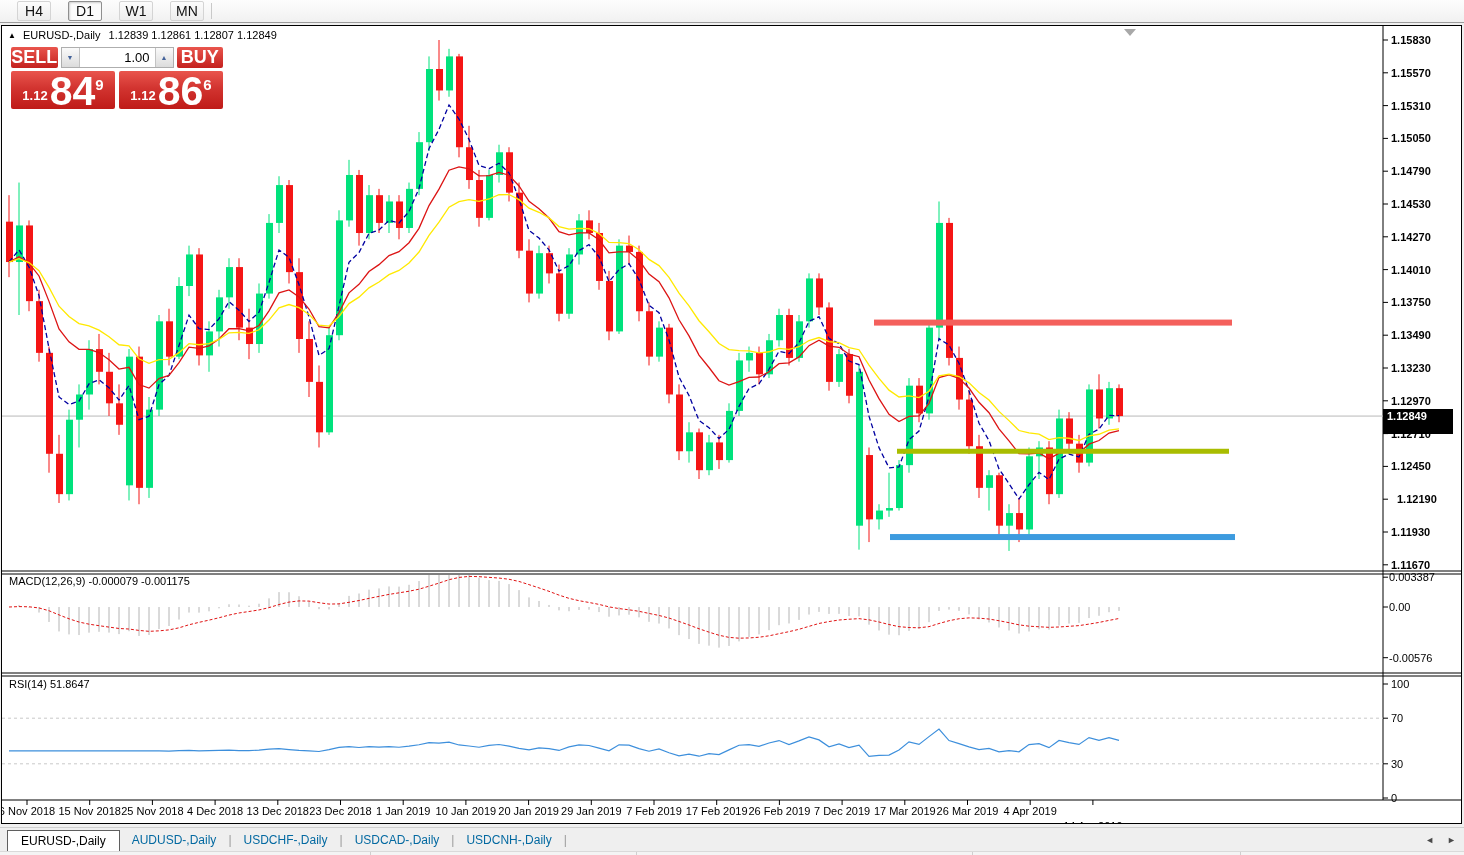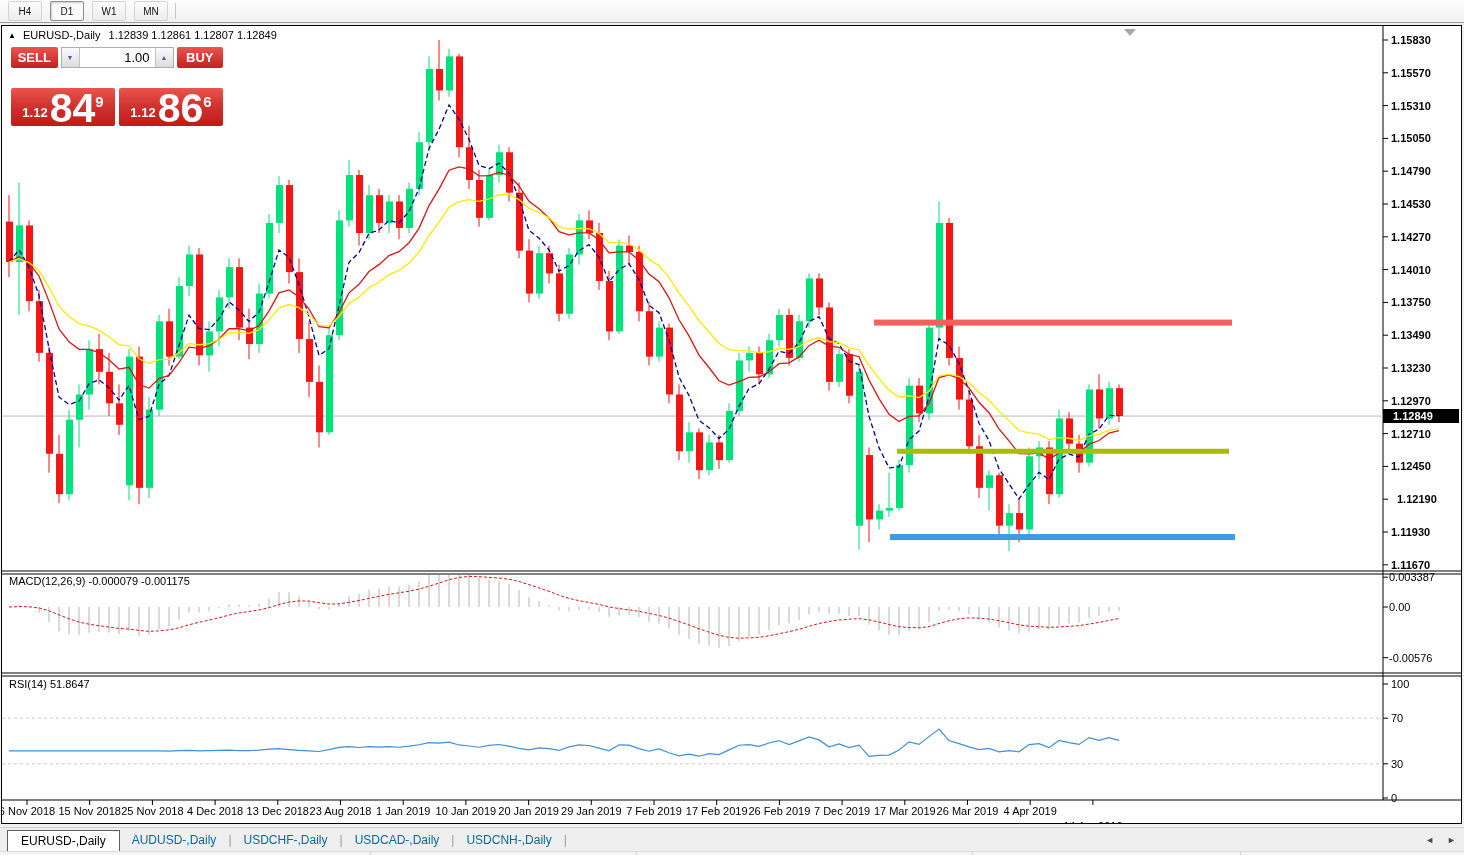--- a/index.html
+++ b/index.html
@@ -2,54 +2,54 @@
 <html><head>
 <meta charset="utf-8">
 <style>
   html,body{margin:0;padding:0;width:1464px;height:855px;background:#f0f0f0;overflow:hidden;
     font-family:"Liberation Sans",sans-serif;-webkit-font-smoothing:none}
   .app{position:absolute;inset:0}
   
   .toolbar{position:absolute;left:0;top:0;width:1464px;height:23px;
     background:linear-gradient(#fdfdfd,#f1f1f1);border-bottom:1px solid #9c9c9c;
     display:flex;align-items:center;box-sizing:border-box}
-  .tf-btn{min-width:24px;height:18px;margin-left:8px;padding:0 4px;display:flex;align-items:center;
-    justify-content:center;font-size:10px;color:#111;border:1px solid #d4d4d4;border-radius:2px;
+  .tf-btn{min-width:24px;height:18px;margin-left:17px;padding:0 4px;display:flex;align-items:center;
+    justify-content:center;font-size:14px;color:#111;border:1px solid #d4d4d4;border-radius:2px;
     background:linear-gradient(#fcfcfc,#ededed);cursor:default}
   .tf-btn.active{background:#fbfbfb;border:1px solid #8f8f8f;box-shadow:inset 1px 1px 2px rgba(0,0,0,.18)}
   .tf-sep{width:1px;height:16px;background:#c9c9c9;margin-left:7px}
   
   .chart-window{position:absolute;left:1px;top:25px;width:1461px;height:799px;background:#fff;
     border:1px solid #000;box-sizing:border-box;overflow:hidden}
   #csvg{position:absolute;left:0;top:0}
   .chart-title{position:absolute;left:6px;top:3px;display:flex;align-items:center;font-size:11px;color:#000;z-index:4}
   .chart-title .tri{font-size:8px;margin-right:7px;line-height:11px}
   .chart-title .sym{margin-right:8px}
   .overlay{position:absolute;inset:0;pointer-events:none;z-index:3}
   .axlab{position:absolute;font-size:11px;color:#000;white-space:nowrap}
   .axlab.bold{font-weight:700}
   .axlab.center{transform:translateX(-50%)}
   .ind-label{position:absolute;font-size:11px;color:#000;z-index:3}
-  .price-badge{position:absolute;left:1381px;top:383px;width:66px;height:14px;background:#000;color:#fff;
-    font-size:11px;font-weight:700;line-height:15px;padding-left:10px;z-index:4}
+  .price-badge{position:absolute;left:1381px;top:383px;width:66px;height:25px;background:#000;color:#fff;
+    font-size:11px;font-weight:700;line-height:15px;padding-left:4px;z-index:4}
   .shift-marker{position:absolute;left:1122px;top:3px;width:0;height:0;z-index:4;
     border-left:6px solid transparent;border-right:6px solid transparent;border-top:7px solid #a8a8a8}
   
   .trade-panel{position:absolute;left:9px;top:21px;width:212px;z-index:5}
   .tp-row1{display:flex;height:21px;align-items:stretch}
-  .btn-sell,.btn-buy{width:50px;background:linear-gradient(#e9554d,#c4211e);color:#fff;font-size:13px;
+  .btn-sell,.btn-buy{width:50px;background:linear-gradient(#e9554d,#c4211e);color:#fff;font-size:18px;
     font-weight:700;display:flex;align-items:center;justify-content:center;border-radius:2px;cursor:pointer}
   .vol-group{display:flex;margin:0 3px;border:1px solid #aeaeae;box-sizing:border-box;background:#fff}
   .spin{width:17px;display:flex;align-items:center;justify-content:center;color:#44639a;font-size:7px;
     background:linear-gradient(#fafafa,#dcdcdc);cursor:pointer}
   .spin.left{border-right:1px solid #c3c3c3}
   .spin.right{border-left:1px solid #c3c3c3}
   .vol-input{width:70px;border:0;outline:0;font-family:"Liberation Sans",sans-serif;font-size:13px;
     text-align:right;padding:0 5px 0 0;color:#000}
-  .tp-row2{display:flex;margin-top:20px}
+  .tp-row2{display:flex;margin-top:3px}
   .price-box{width:104px;height:38px;background:linear-gradient(#e9554d 0%,#d23430 45%,#bf1b18 100%);
     border-radius:2px;color:#fff;display:flex;align-items:flex-end;justify-content:center;cursor:pointer}
   .price-box.buy{margin-left:4px}
   .pb-prefix{font-size:13px;font-weight:700;margin:0 2px 6px 0}
   .pb-big{font-size:41px;font-weight:700;line-height:36px}
   .pb-sup{font-size:15px;font-weight:700;margin-bottom:16px}
   
   .tabbar{position:absolute;left:0;top:827px;width:1464px;height:24px;background:#efefef;
     border-top:1px solid #cfcfcf;display:flex;align-items:center;padding-left:7px;box-sizing:border-box;font-size:12px}
   .tab.active{background:#fff;border:1px solid #5f5f5f;border-bottom:none;height:20px;display:flex;
@@ -537,21 +537,21 @@
         <div class="axlab " style="left: 1387px; top: 625.688px;">-0.00576</div>
         <div class="axlab " style="left: 1389px; top: 652px;">100</div>
         <div class="axlab " style="left: 1389px; top: 686.2px;">70</div>
         <div class="axlab " style="left: 1389px; top: 731.8px;">30</div>
         <div class="axlab " style="left: 1389px; top: 766px;">0</div>
         <div class="axlab center" style="left: 25px; top: 779px;">6 Nov 2018</div>
         <div class="axlab center" style="left: 87.7px; top: 779px;">15 Nov 2018</div>
         <div class="axlab center" style="left: 150.4px; top: 779px;">25 Nov 2018</div>
         <div class="axlab center" style="left: 213.1px; top: 779px;">4 Dec 2018</div>
         <div class="axlab center" style="left: 275.8px; top: 779px;">13 Dec 2018</div>
-        <div class="axlab center" style="left: 338.5px; top: 779px;">23 Aug 2018</div>
+        <div class="axlab center" style="left: 338.5px; top: 779px;">23 Dec 2018</div>
         <div class="axlab center" style="left: 401.2px; top: 779px;">1 Jan 2019</div>
         <div class="axlab center" style="left: 463.9px; top: 779px;">10 Jan 2019</div>
         <div class="axlab center" style="left: 526.6px; top: 779px;">20 Jan 2019</div>
         <div class="axlab center" style="left: 589.3px; top: 779px;">29 Jan 2019</div>
         <div class="axlab center" style="left: 652px; top: 779px;">7 Feb 2019</div>
         <div class="axlab center" style="left: 714.7px; top: 779px;">17 Feb 2019</div>
         <div class="axlab center" style="left: 777.4px; top: 779px;">26 Feb 2019</div>
         <div class="axlab center" style="left: 840.1px; top: 779px;">7 Dec 2019</div>
         <div class="axlab center" style="left: 902.8px; top: 779px;">17 Mar 2019</div>
         <div class="axlab center" style="left: 965.5px; top: 779px;">26 Mar 2019</div>

